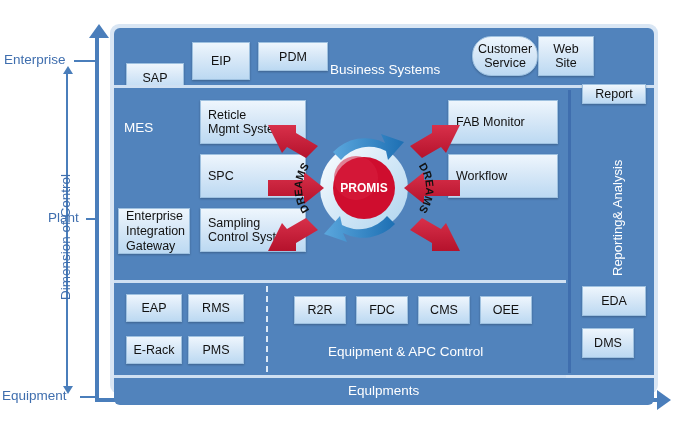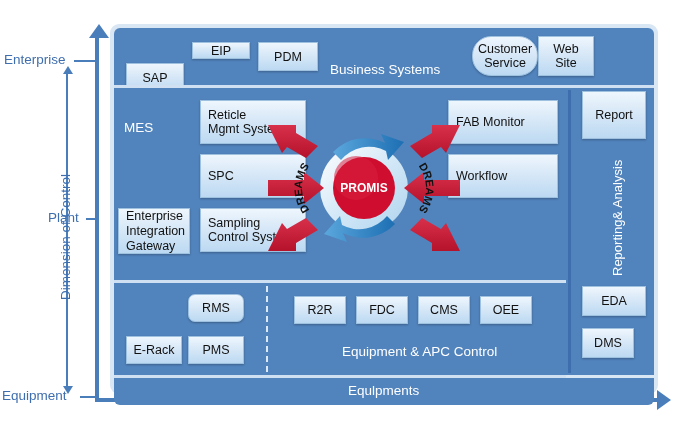--- a/index.html
+++ b/index.html
@@ -65,22 +65,22 @@
   <div class="vaxis-line" style="left:66px;top:74px;width:2px;height:312px;"></div>
   <div class="small-arrow-dn" style="left:63px;top:386px;"></div>
   <div class="dim-label" style="left:58px;top:300px;">Dimension of Control</div>
 
   <div id="frame">
 
     <div class="panel" style="left:4px;top:4px;width:540px;height:57px;border-radius:6px 6px 0 0;"></div>
     <div class="panel-title" style="left:220px;top:38px;">Business Systems</div>
 
     <div class="nbox" style="left:16px;top:18px;width:58px;height:29px;margin-top:21px;">SAP</div>
-    <div class="nbox" style="left:82px;top:18px;width:58px;height:17px;">EIP</div>
-    <div class="nbox" style="left:148px;top:18px;width:60px;height:29px;">PDM</div>
+    <div class="nbox" style="left:82px;top:18px;width:58px;height:38px;">EIP</div>
+    <div class="nbox" style="left:148px;top:18px;width:70px;height:29px;">PDM</div>
 
     <div class="nbox" style="left:362px;top:12px;width:66px;height:40px;white-space:pre-line;border-radius:19px;">Customer
 Service</div>
     <div class="nbox" style="left:428px;top:12px;width:56px;height:40px;white-space:pre-line;">Web
 Site</div>
 
     <div class="hdiv" style="left:4px;top:61px;width:540px;"></div>
 
     <div class="panel" style="left:4px;top:64px;width:452px;height:192px;"></div>
     <div class="panel-title" style="left:14px;top:58px;position:absolute;top:96px;">MES</div>
@@ -95,42 +95,43 @@
 Integration
 Gateway</div>
 
     <div class="nbox lefttext" style="left:338px;top:76px;width:110px;height:44px;">FAB Monitor</div>
     <div class="nbox lefttext" style="left:338px;top:130px;width:110px;height:44px;text-align:right;">Workflow</div>
 
     <div class="hdiv" style="left:4px;top:256px;width:452px;"></div>
 
     <div class="panel" style="left:4px;top:259px;width:452px;height:92px;"></div>
 
-    <div class="nbox" style="left:78px;top:270px;width:56px;height:28px;border-radius:7px;">RMS</div>
+    <div class="nbox" style="left:16px;top:270px;width:56px;height:28px;">EAP</div>
+    <div class="nbox" style="left:78px;top:270px;width:56px;height:28px;">RMS</div>
     <div class="nbox" style="left:16px;top:312px;width:56px;height:28px;">E-Rack</div>
     <div class="nbox" style="left:78px;top:312px;width:56px;height:28px;">PMS</div>
 
     <div class="dashdiv" style="left:156px;top:262px;height:86px;"></div>
 
     <div class="nbox" style="left:184px;top:272px;width:52px;height:28px;">R2R</div>
     <div class="nbox" style="left:246px;top:272px;width:52px;height:28px;">FDC</div>
     <div class="nbox" style="left:308px;top:272px;width:52px;height:28px;">CMS</div>
     <div class="nbox" style="left:370px;top:272px;width:52px;height:28px;">OEE</div>
 
-    <div class="panel-title" style="left:232px;top:320px;">Equipment &amp; APC Control</div>
+    <div class="panel-title" style="left:218px;top:320px;">Equipment &amp; APC Control</div>
 
     <div class="hdiv" style="left:4px;top:351px;width:452px;"></div>
 
     <div class="panel" style="left:4px;top:354px;width:540px;height:27px;border-radius:0 0 6px 6px;"></div>
     <div class="panel-title" style="left:238px;top:359px;">Equlpments</div>
 
     <div class="panel" style="left:456px;top:64px;width:88px;height:287px;"></div>
     <div class="vdiv" style="left:458px;top:66px;height:283px;"></div>
 
-    <div class="nbox" style="left:472px;top:67px;width:64px;height:48px;">Report</div>
+    <div class="nbox" style="left:472px;top:60px;width:64px;height:20px;">Report</div>
     <div class="vert-label" style="left:500px;top:126px;height:126px;">Reporting&amp; Analysis</div>
     <div class="nbox" style="left:472px;top:262px;width:64px;height:30px;">EDA</div>
     <div class="nbox" style="left:472px;top:304px;width:52px;height:30px;">DMS</div>
 
   </div>
 
   <svg id="arrows-layer" style="position:absolute;left:0;top:0;width:684px;height:443px;pointer-events:none;" viewBox="0 0 684 443">
     <defs>
       <linearGradient id="ringGrad" x1="0" y1="0" x2="1" y2="1">
         <stop offset="0%" stop-color="#ffffff"></stop>

